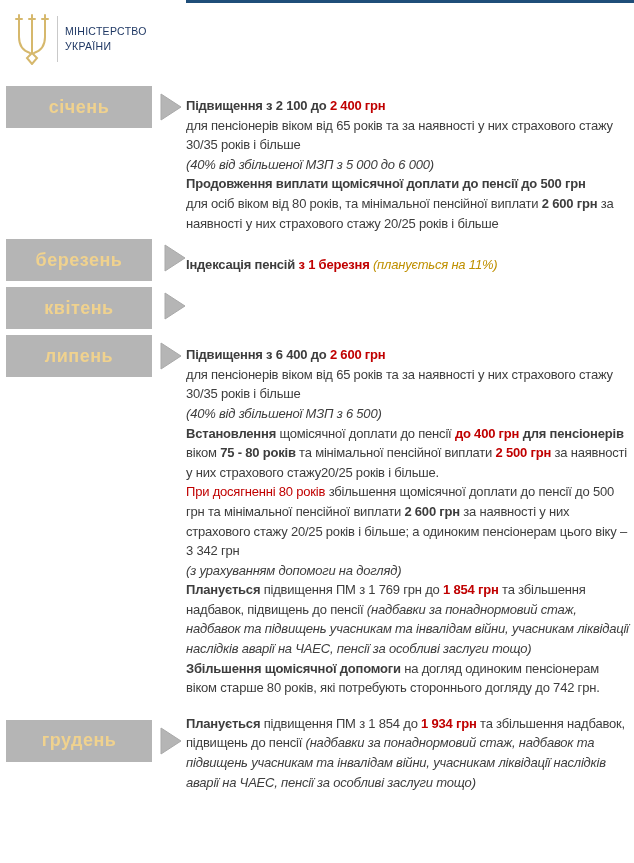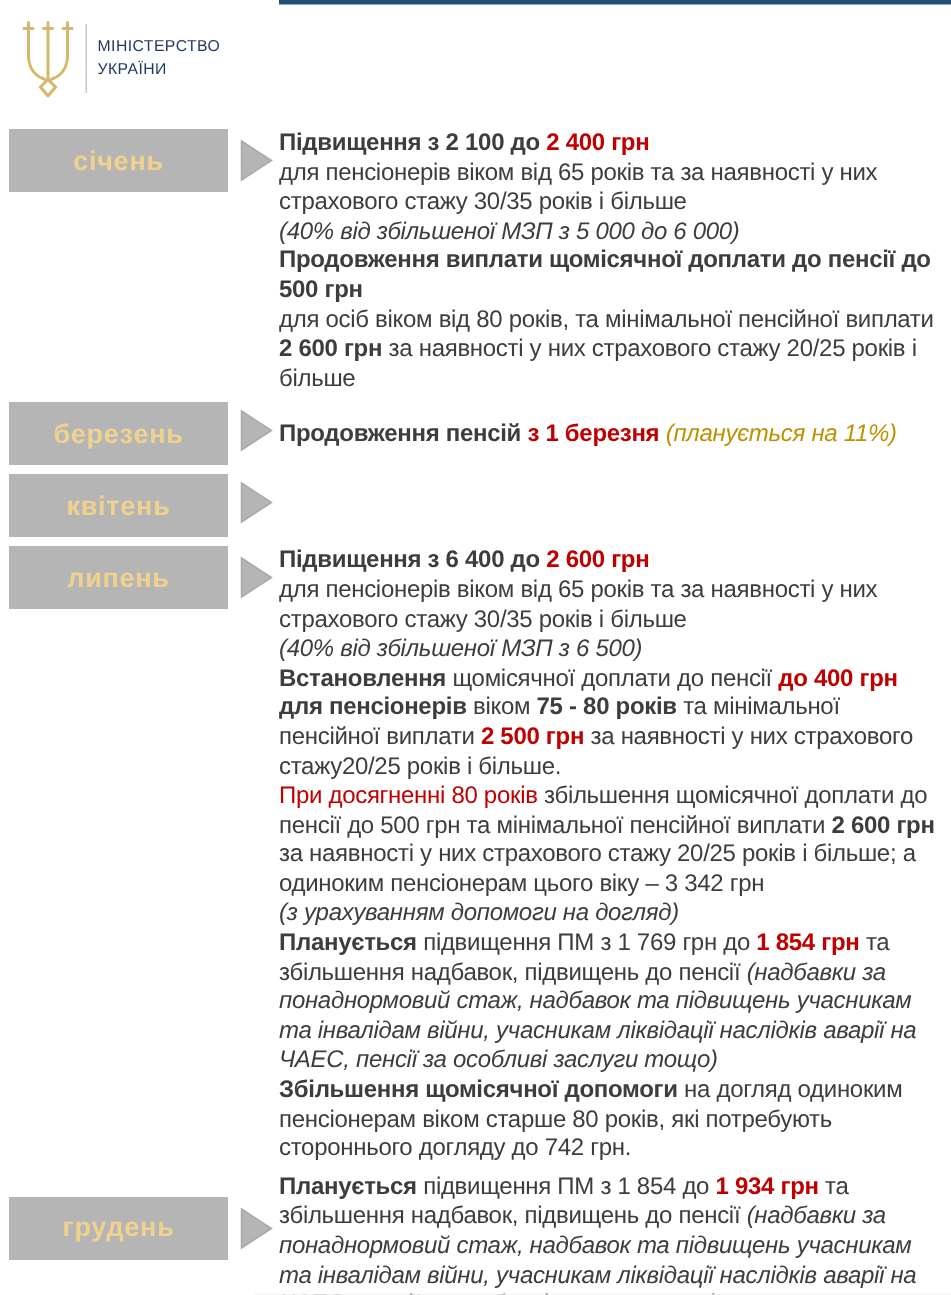--- a/index.html
+++ b/index.html
@@ -35,34 +35,34 @@
     color:#ffffff;font-weight:bold;font-size:22px;line-height:1.28;
   }
   
   .calendar{position:absolute;top:86px;left:6px;right:2px;}
   .row{display:flex;margin-bottom:6px;}
   .row .left{
     flex:0 0 180px;display:flex;align-items:flex-start;
   }
   .row.center .left{align-items:center;}
   .row.center{align-items:stretch;}
-  .row.center .left{height:auto;}
+  .row.center .left{height:auto;justify-content:space-between;}
   .row:last-child .left{padding-top:16px;}
   .pill{
     width:146px;height:42px;border-radius:0;
     background:var(--pill-bg);
     display:flex;align-items:center;justify-content:center;
     font-weight:bold;font-size:18px;color:var(--pill-text);
     letter-spacing:.5px;flex:0 0 auto;
   }
   .arrow{margin:7px 0 0 8px;flex:0 0 auto;}
   .row.center .arrow{margin-top:0;}
   .right{
     flex:1 1 auto;max-width:444px;
-    font-size:16px;line-height:19.6px;letter-spacing:-0.2px;
+    font-size:13px;line-height:19.6px;letter-spacing:-0.2px;margin-top:10px;
   }
   .row.center .right{display:flex;flex-direction:column;justify-content:center;}
   .para{margin:0;}
   .run-b{font-weight:bold;}
   .run-br{font-weight:bold;color:var(--accent-red);}
   .run-red{color:var(--accent-red);}
   .run-i{font-style:italic;}
   .run-ig{font-style:italic;color:var(--accent-gold);}
 </style>
 </head>
@@ -105,21 +105,21 @@
         </div>
       </div>
       <div class="row center">
         <div class="left">
           <div class="pill">березень</div>
           <span class="arrow"><svg width="22" height="28" viewBox="0 0 22 28">
               <polygon points="1,1 21,14 1,27" fill="#B5B5B5" stroke="#a9a9a9" stroke-width="1"></polygon>
             </svg></span>
         </div>
         <div class="right">
-          <div class="para"><span class="run-b">Продовження пенсій </span><span class="run-br">з 1 березня </span><span class="run-ig">(планується на 11%)</span></div>
+          <div class="para"><span class="run-b">Індексація пенсій </span><span class="run-br">з 1 березня </span><span class="run-ig">(планується на 11%)</span></div>
         </div>
       </div>
       <div class="row center">
         <div class="left">
           <div class="pill">квітень</div>
           <span class="arrow"><svg width="22" height="28" viewBox="0 0 22 28">
               <polygon points="1,1 21,14 1,27" fill="#B5B5B5" stroke="#a9a9a9" stroke-width="1"></polygon>
             </svg></span>
         </div>
       </div>

